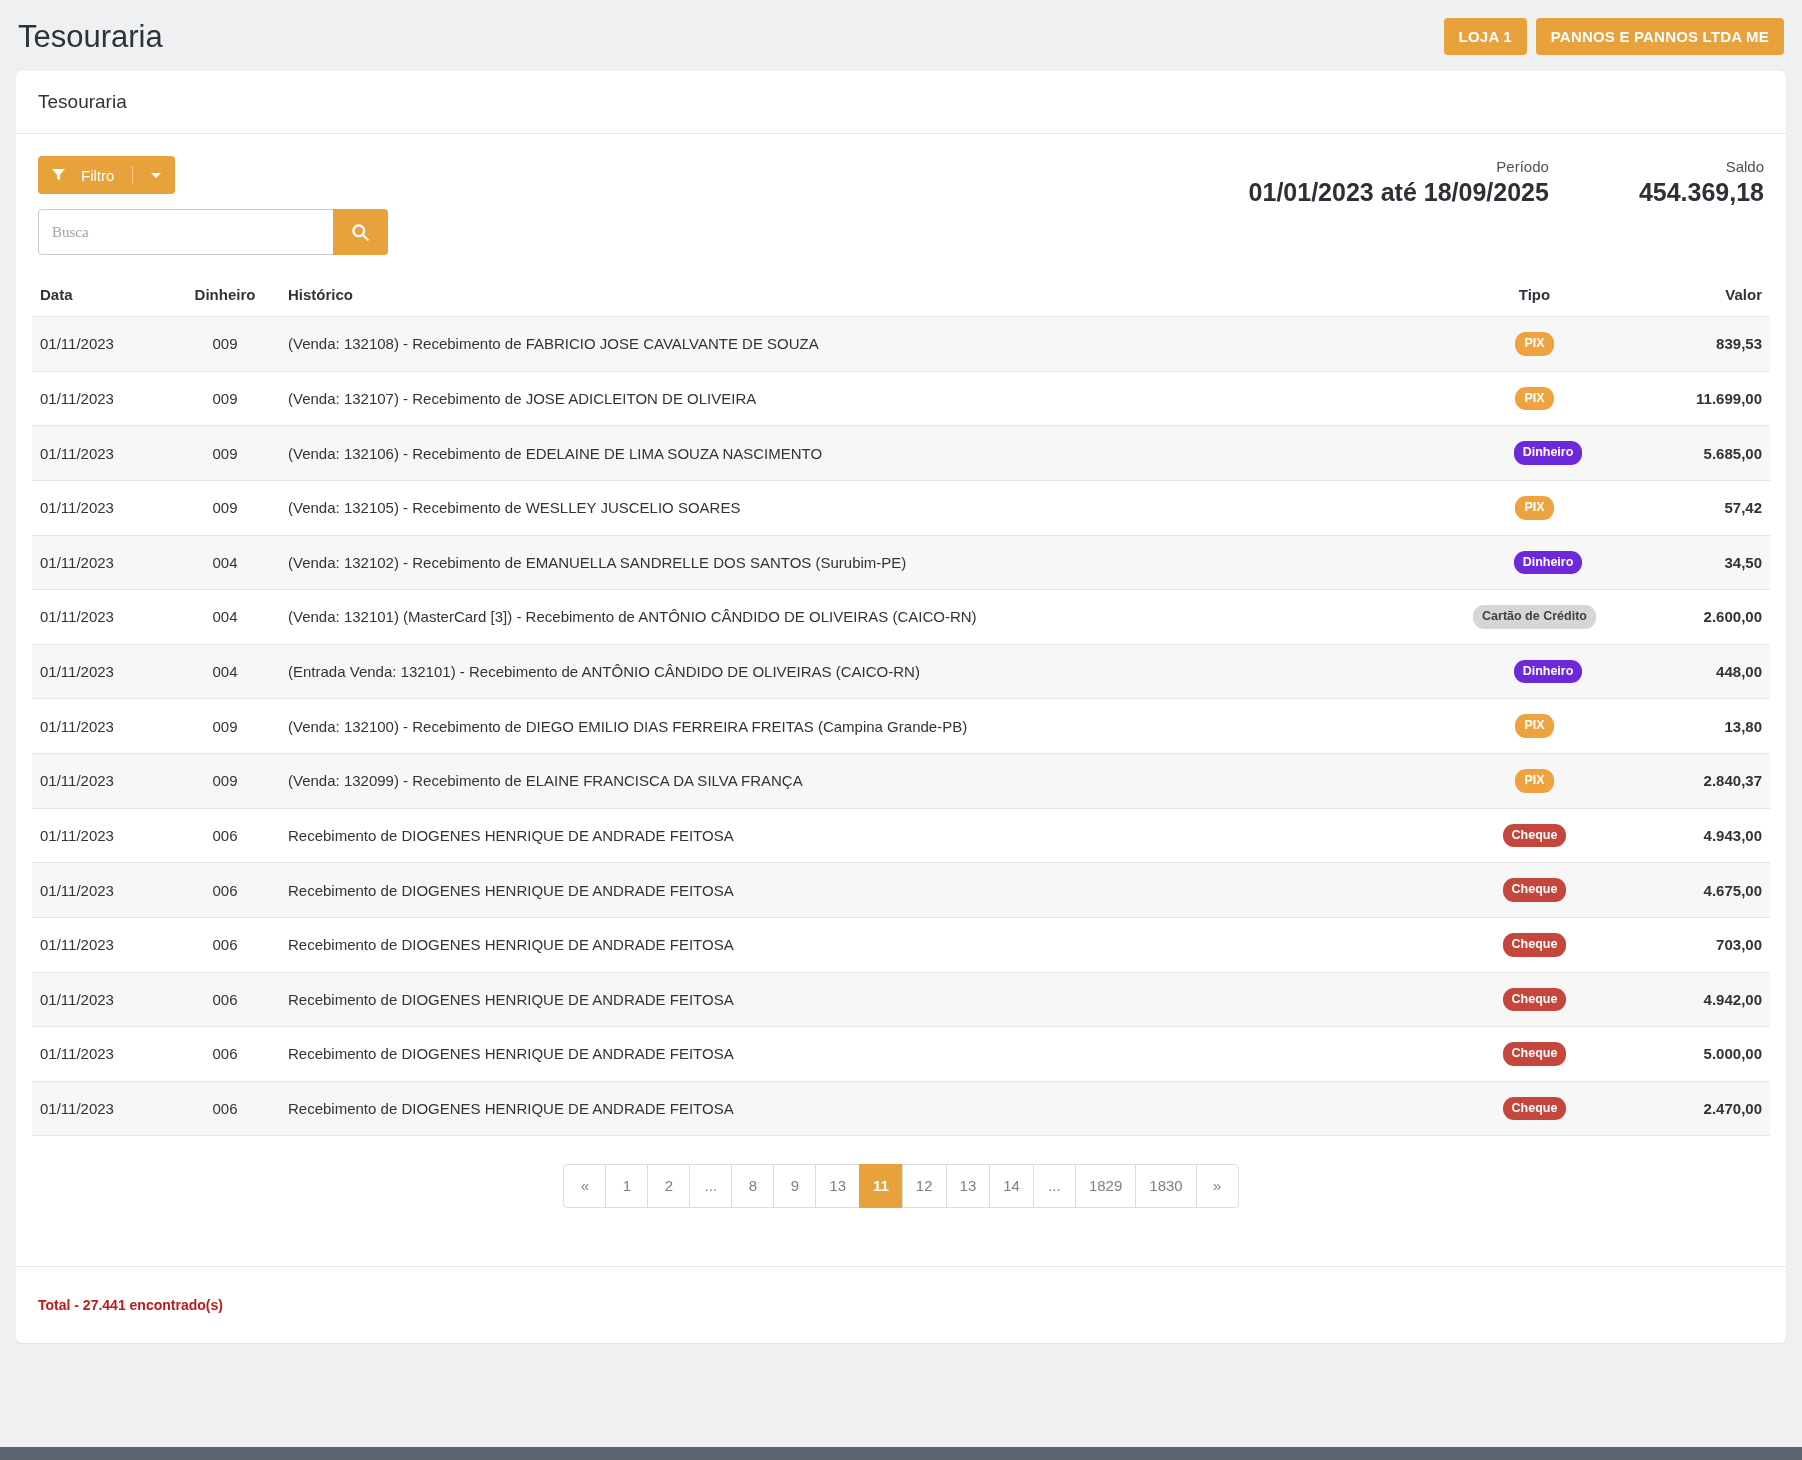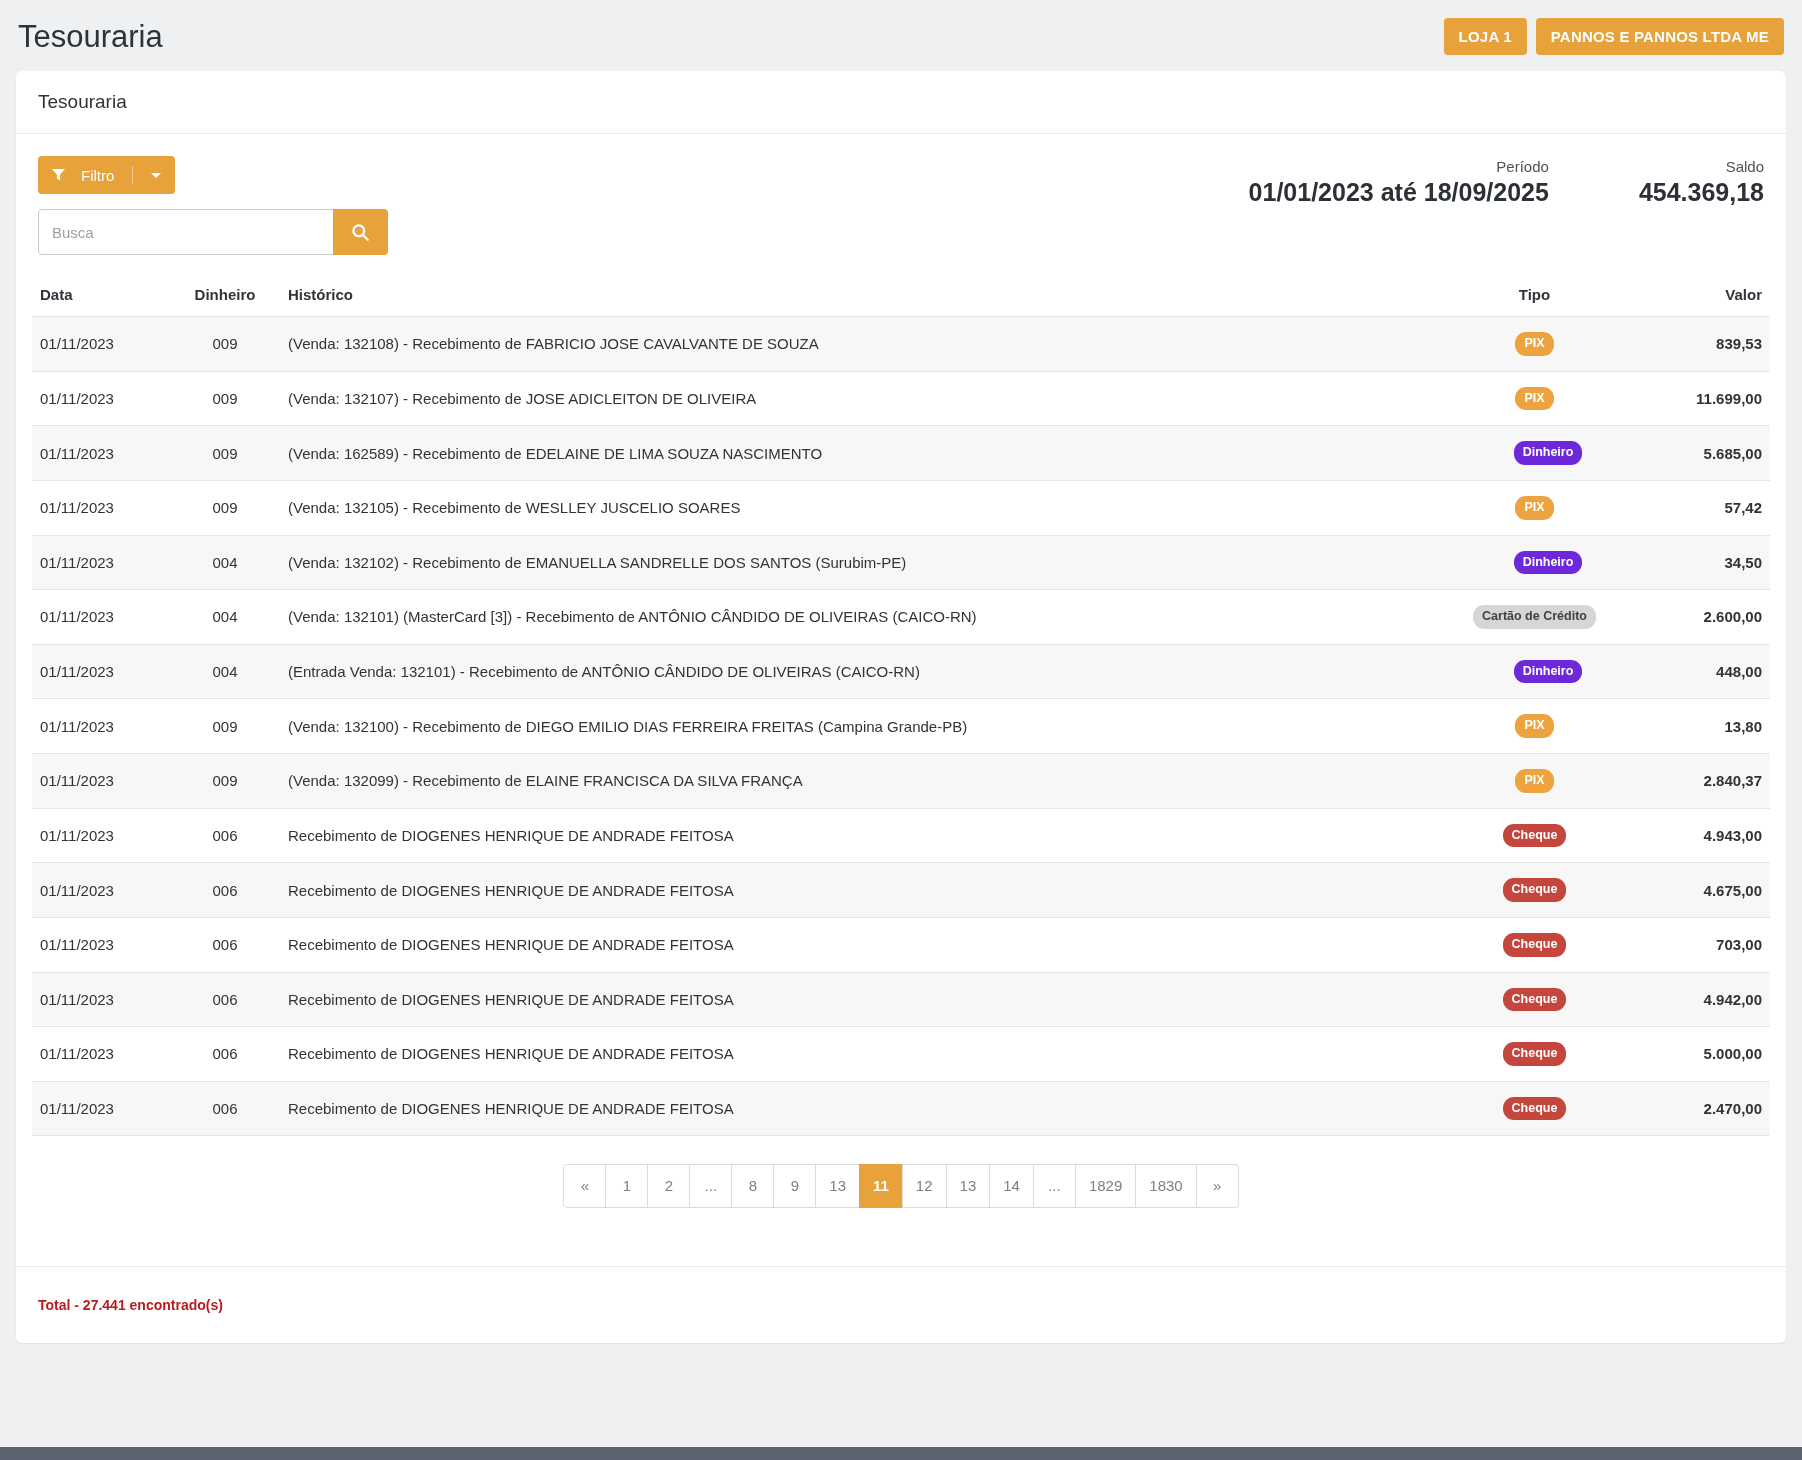--- a/index.html
+++ b/index.html
@@ -28,21 +28,21 @@
 
   
   .toolbar { display: flex; justify-content: space-between; align-items: flex-start; padding: 22px 22px 12px; }
   .filter-btn {
     display: inline-flex; align-items: center; gap: 16px;
     background: #e8a23c; color: #fff; border: none; border-radius: 4px;
     padding: 10px 14px; font-size: 15px; cursor: pointer; font-family: inherit;
   }
   .filter-divider { width: 1px; height: 18px; background: rgba(255,255,255,.45); margin: 0 2px; }
   .caret { width: 0; height: 0; border-left: 5px solid transparent; border-right: 5px solid transparent; border-top: 5px solid #fff; }
-  .search-group { display: flex; margin-top: 15px; align-items: stretch; }
+  .search-group { display: flex; margin-top: 15px; align-items: stretch; font-family: Liberation Serif, serif; }
   .search-input {
     width: 296px; height: 46px; border: 1px solid #c8cccf; border-radius: 4px 0 0 4px;
     padding: 0 13px; font-size: 15px; color: #333; outline: none; font-family: inherit; background: #fff;
   }
   .search-input::placeholder { color: #9aa1a8; }
   .search-btn {
     width: 55px; height: 46px; background: #e8a23c; border: none; border-radius: 0 4px 4px 0;
     display: flex; align-items: center; justify-content: center; cursor: pointer; margin-left: -1px;
   }
 
@@ -169,21 +169,21 @@
             <tr>
               <td class="col-data">01/11/2023</td>
               <td class="col-terminal">009</td>
               <td class="col-historico">(Venda: 132107) - Recebimento de JOSE ADICLEITON DE OLIVEIRA</td>
               <td class="col-tipo"><span class="badge badge-pix">PIX</span></td>
               <td class="col-valor">11.699,00</td>
             </tr>
             <tr>
               <td class="col-data">01/11/2023</td>
               <td class="col-terminal">009</td>
-              <td class="col-historico">(Venda: 162589) - Recebimento de EDELAINE DE LIMA SOUZA NASCIMENTO</td>
+              <td class="col-historico">(Venda: 132106) - Recebimento de EDELAINE DE LIMA SOUZA NASCIMENTO</td>
               <td class="col-tipo"><span class="badge badge-dinheiro">Dinheiro</span></td>
               <td class="col-valor">5.685,00</td>
             </tr>
             <tr>
               <td class="col-data">01/11/2023</td>
               <td class="col-terminal">009</td>
               <td class="col-historico">(Venda: 132105) - Recebimento de WESLLEY JUSCELIO SOARES</td>
               <td class="col-tipo"><span class="badge badge-pix">PIX</span></td>
               <td class="col-valor">57,42</td>
             </tr>

